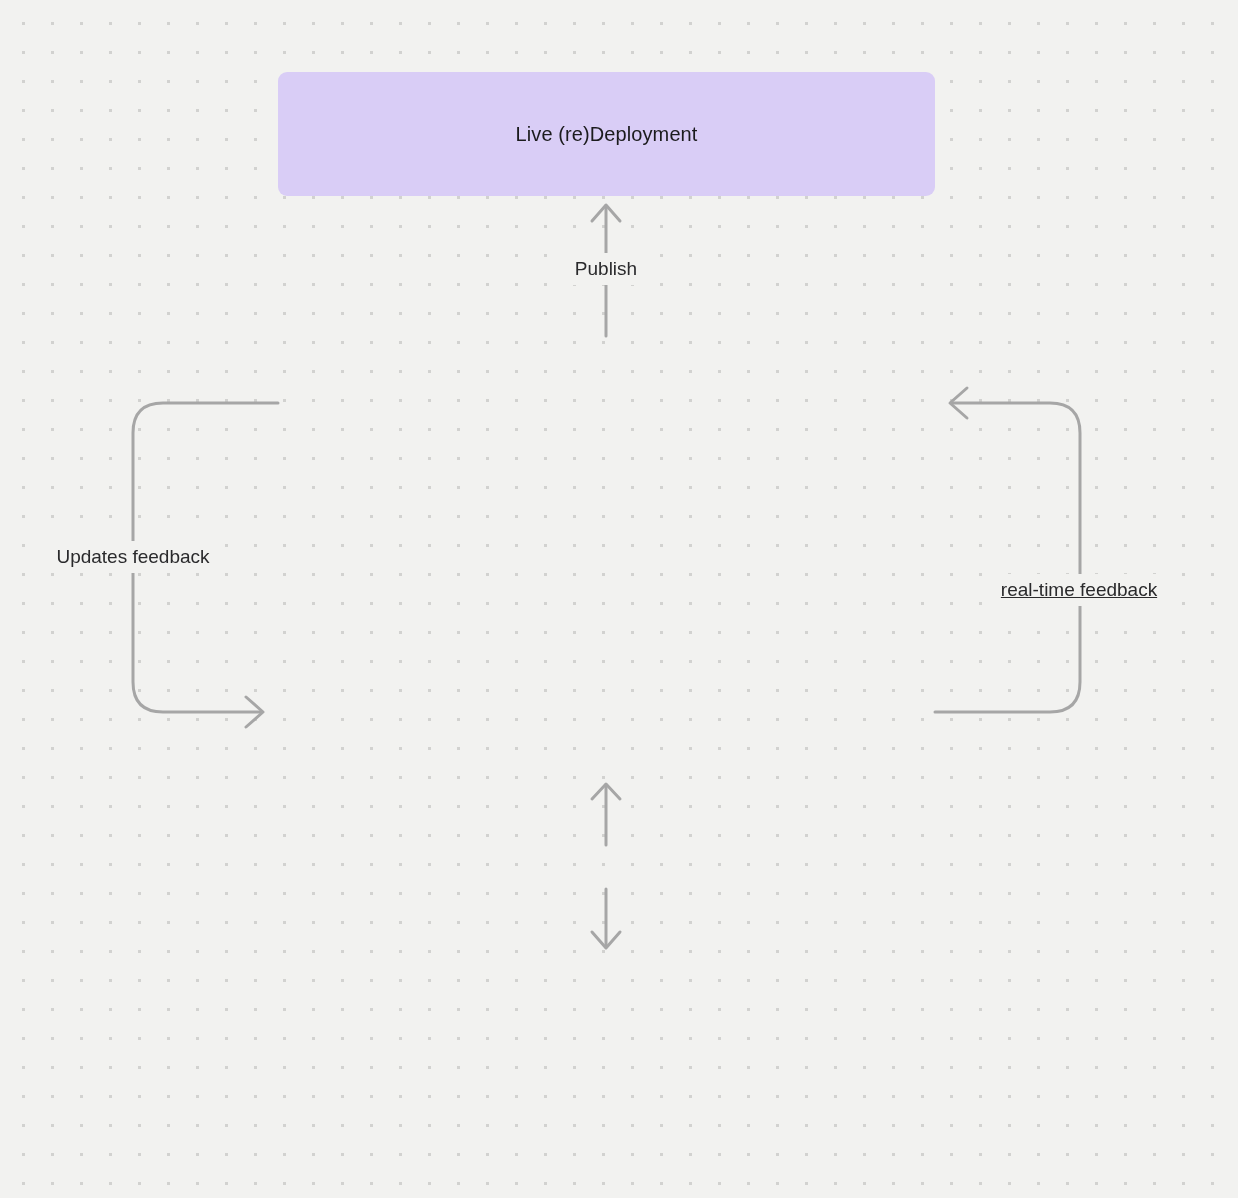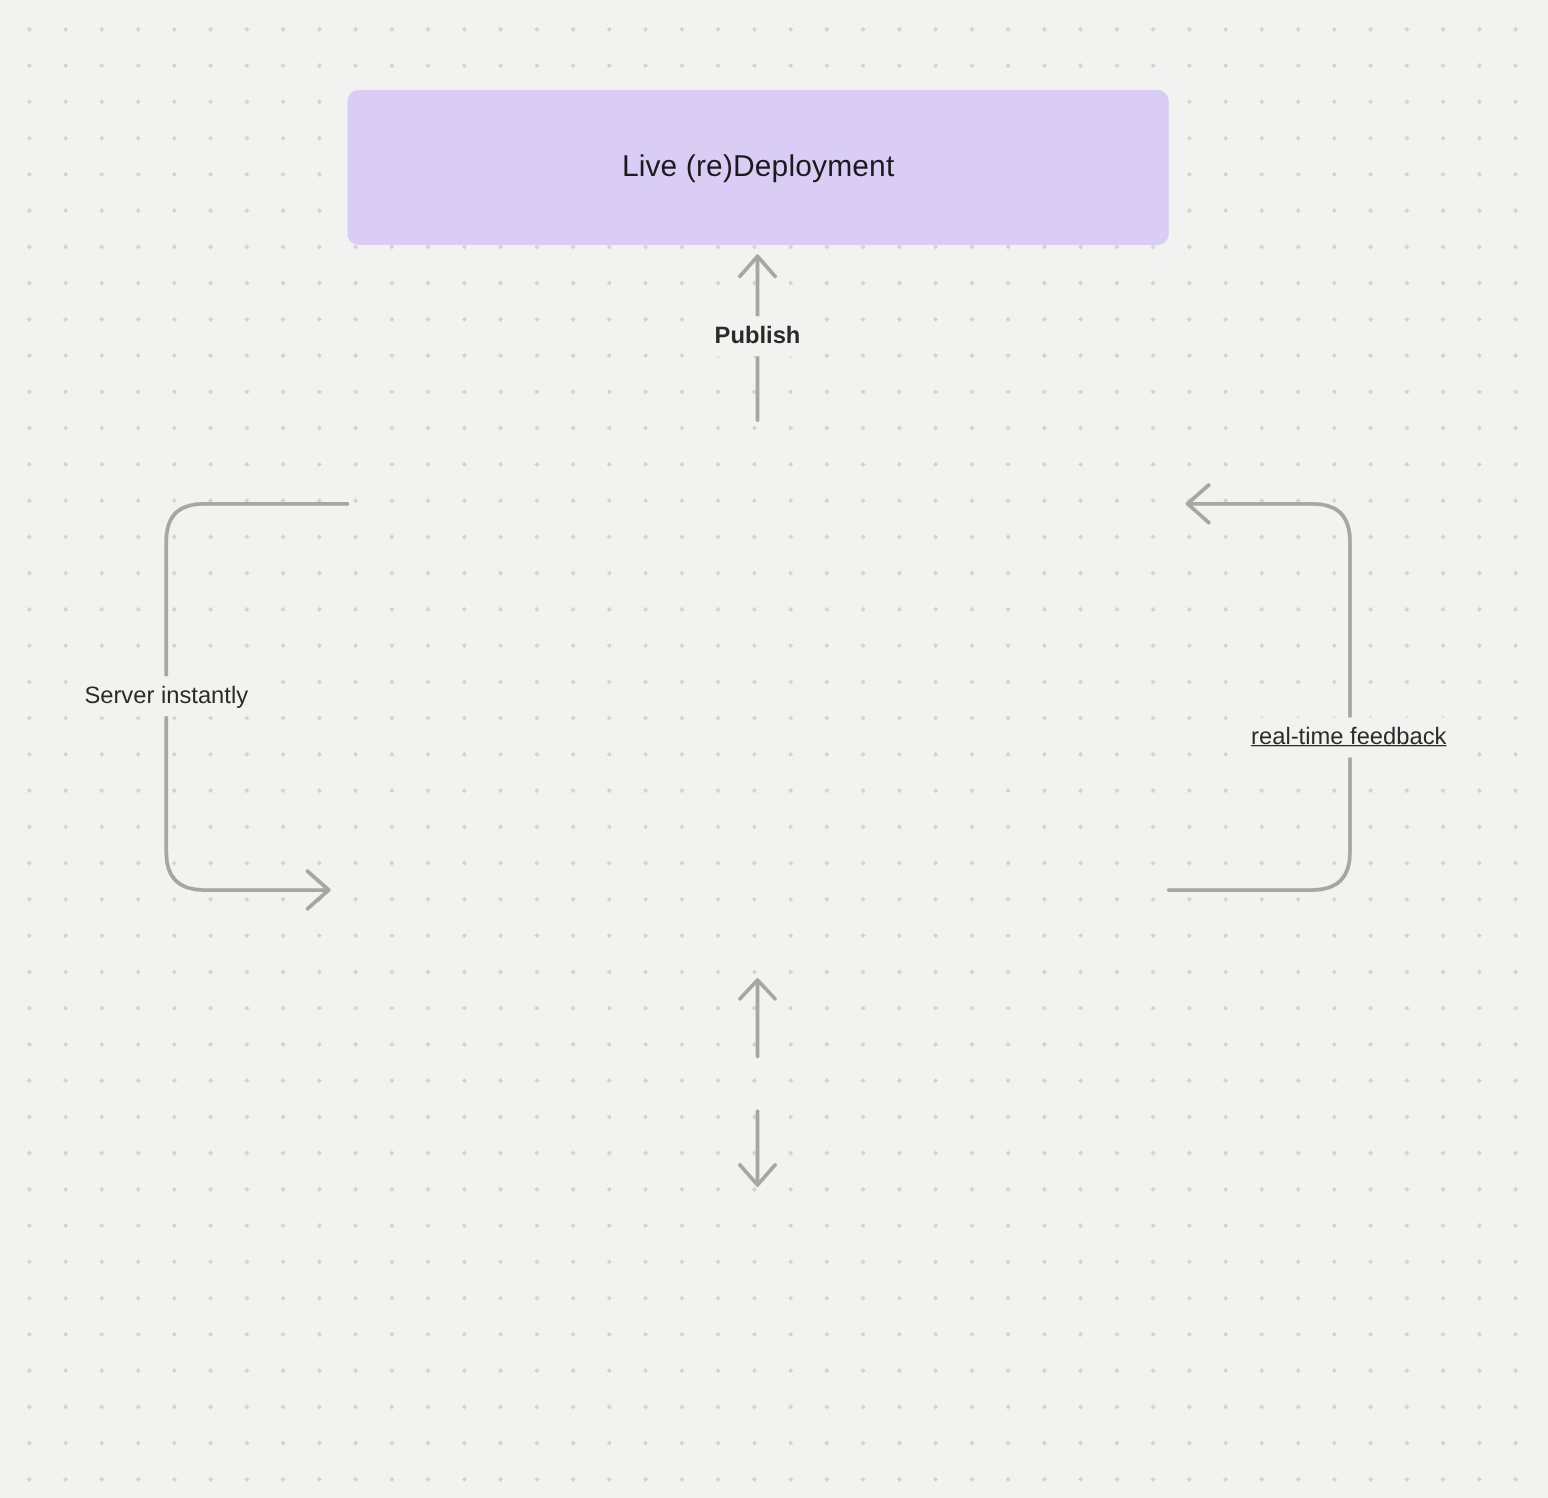--- a/index.html
+++ b/index.html
@@ -35,38 +35,38 @@
     left: 278px;
     width: 657px;
     height: 124px;
     background: #d9cdf6;
     border-radius: 9px;
     display: flex;
     align-items: center;
     justify-content: center;
   }
   .node span {
-    font-size: 24px;
+    font-size: 20px;
     color: #1b1b1d;
     letter-spacing: 0.1px;
   }
   #node-live    { top: 72px;  }
   #node-user    { top: 341px; }
   #node-preview { top: 649px; }
   #node-dev     { top: 957px; }
   .edge-label {
     position: absolute;
     transform: translate(-50%, -50%);
     background: #f2f2f0;
     padding: 5px 11px;
     font-size: 19px;
     color: #2a2a2c;
     white-space: nowrap;
   }
-  #label-publish  { left: 606px;  top: 269px; font-weight: bold; }
+  #label-publish  { left: 606px;  top: 269px; }
   #label-updates  { left: 133px;  top: 557px; }
   #label-feedback { left: 1079px; top: 590px; text-decoration: underline; }
   #label-spunup   { left: 606px;  top: 866px; }
 </style>
 </head>
 <body>
 
 <div class="canvas">
 
   <svg class="arrows" aria-hidden="true">
@@ -97,16 +97,16 @@
   </svg>
 
   <div class="node" id="node-live">
     <span>Live (re)Deployment</span>
   </div>
 
 
 
 
   <div class="edge-label" id="label-publish">Publish</div>
-  <div class="edge-label" id="label-updates">Server instantly</div>
+  <div class="edge-label" id="label-updates">Updates feedback</div>
   <div class="edge-label" id="label-feedback">real-time feedback</div>
 
 </div>
 
 </body></html>

